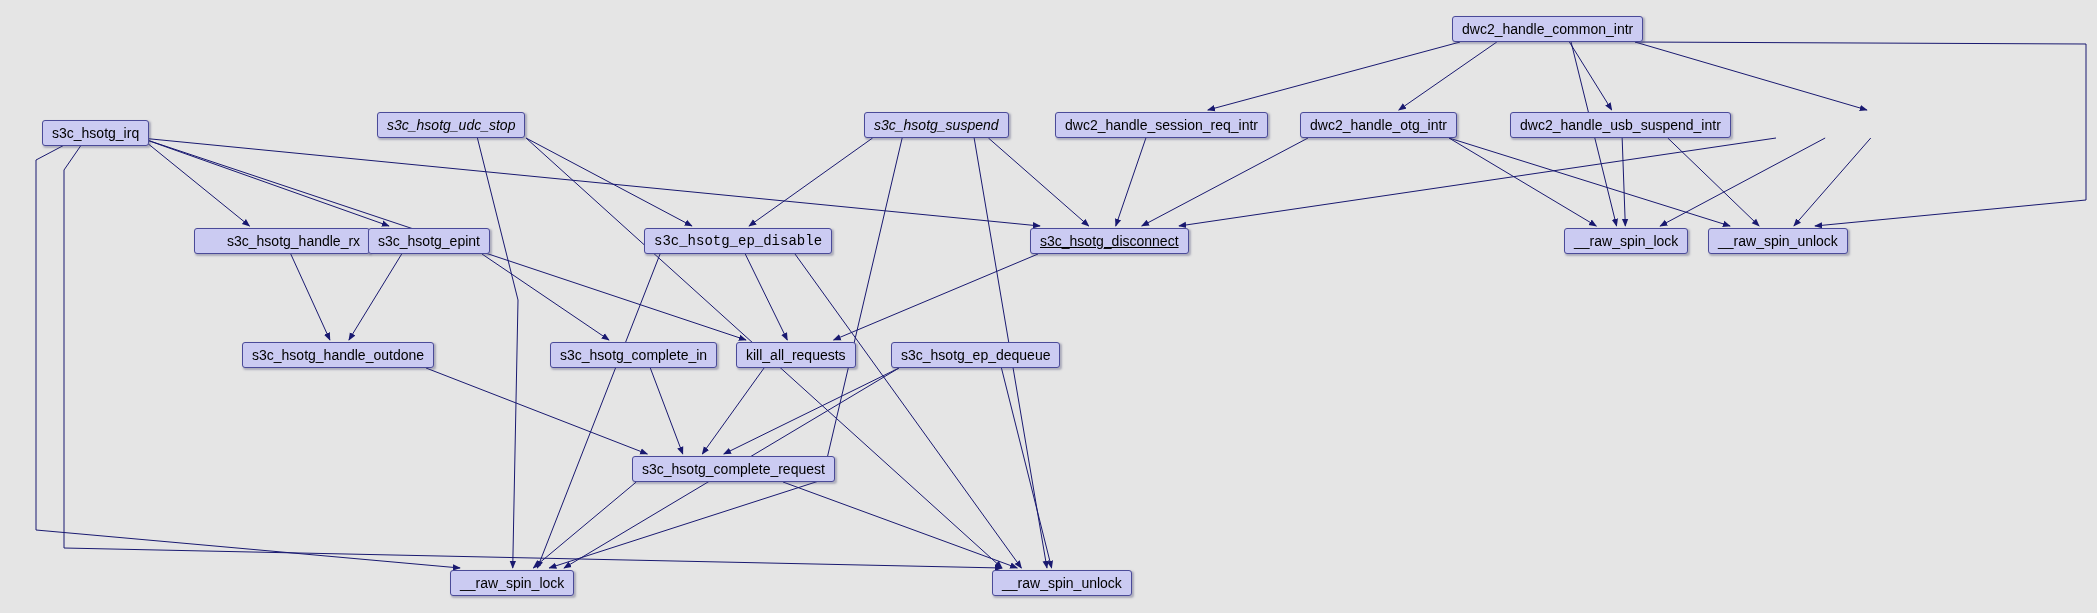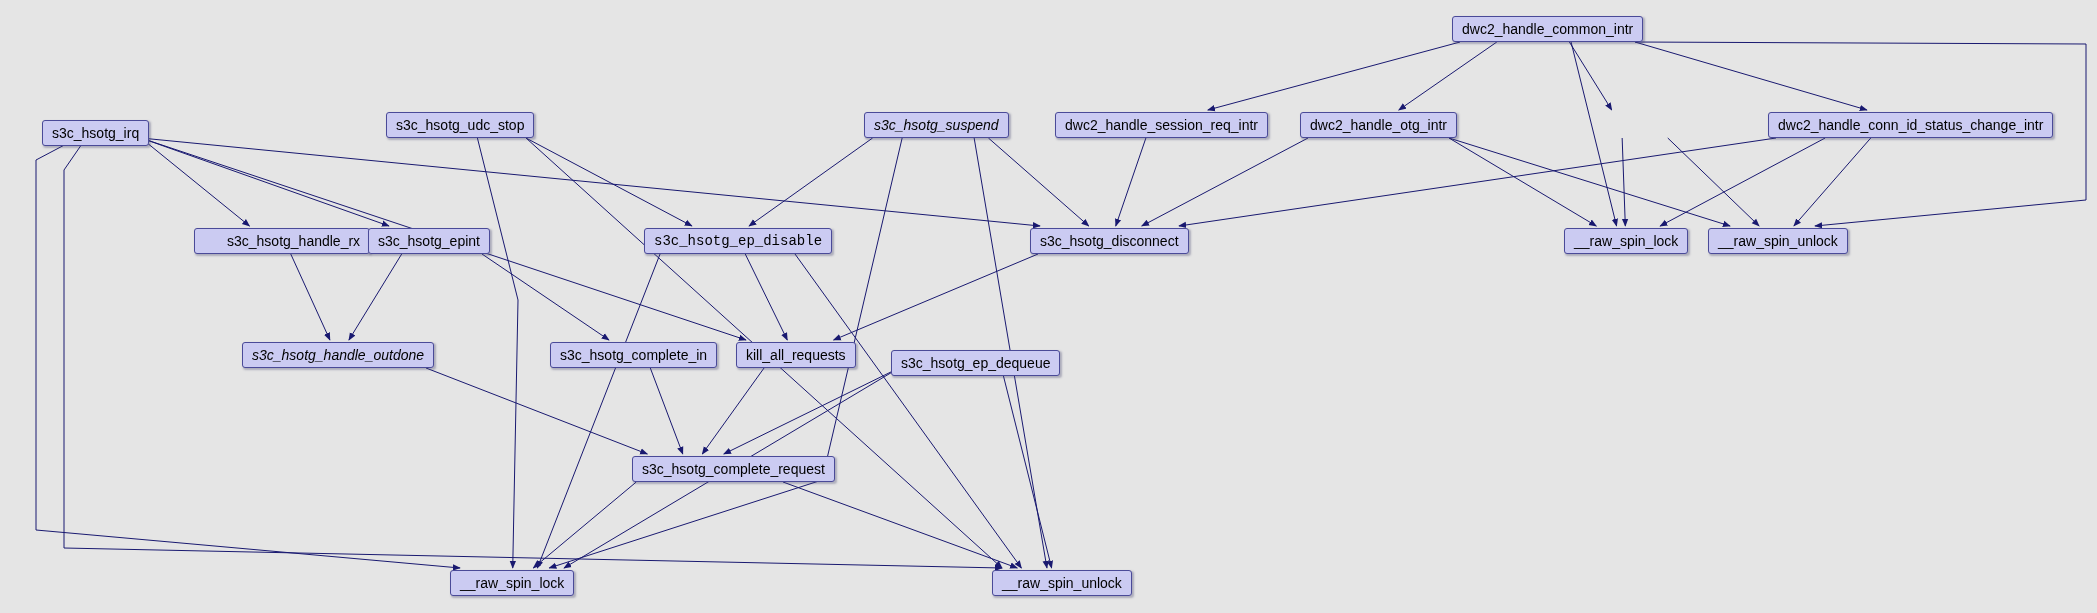--- a/index.html
+++ b/index.html
@@ -81,36 +81,36 @@
       <path d="M899,368 L723.82,454" fill="none" stroke="#191970" stroke-width="1" stroke-linejoin="round" marker-end="url(#arrowhead)"></path>
       <path d="M899,368 L564,568" fill="none" stroke="#191970" stroke-width="1" stroke-linejoin="round" marker-end="url(#arrowhead)"></path>
       <path d="M1001.45,368 L1051.62,568" fill="none" stroke="#191970" stroke-width="1" stroke-linejoin="round" marker-end="url(#arrowhead)"></path>
       <path d="M636.25,482 L533.3,568" fill="none" stroke="#191970" stroke-width="1" stroke-linejoin="round" marker-end="url(#arrowhead)"></path>
       <path d="M783,482 L1017.3,568" fill="none" stroke="#191970" stroke-width="1" stroke-linejoin="round" marker-end="url(#arrowhead)"></path>
     </svg>
 
   <div class="node" style="left: 1452px; top: 16px; background: rgb(203, 203, 242); border-color: rgb(74, 74, 152);">dwc2_handle_common_intr</div>
 
   <div class="node" style="left: 42px; top: 112px; background: rgb(203, 203, 242); border-color: rgb(74, 74, 152); margin-top: 8px;">s3c_hsotg_irq</div>
-  <div class="node" style="left: 386px; top: 112px; background: rgb(203, 203, 242); border-color: rgb(74, 74, 152);">s3c_hsotg_udc_stop</div>
+  <div class="node" style="left: 377px; top: 112px; background: rgb(203, 203, 242); border-color: rgb(74, 74, 152); font-style: italic;">s3c_hsotg_udc_stop</div>
   <div class="node" style="left: 864px; top: 112px; background: rgb(203, 203, 242); border-color: rgb(74, 74, 152); font-style: italic;">s3c_hsotg_suspend</div>
   <div class="node" style="left: 1055px; top: 112px; background: rgb(203, 203, 242); border-color: rgb(74, 74, 152);">dwc2_handle_session_req_intr</div>
   <div class="node" style="left: 1300px; top: 112px; background: rgb(203, 203, 242); border-color: rgb(74, 74, 152);">dwc2_handle_otg_intr</div>
-  <div class="node" style="left: 1768px; top: 112px; background: rgb(203, 203, 242); border-color: rgb(74, 74, 152);">dwc2_handle_conn_id_status_change_intr</div>
+  <div class="node" style="left: 1510px; top: 112px; background: rgb(203, 203, 242); border-color: rgb(74, 74, 152);">dwc2_handle_usb_suspend_intr</div>
 
   <div class="node" style="left: 194px; top: 228px; background: rgb(203, 203, 242); border-color: rgb(74, 74, 152); padding-left: 32px;">s3c_hsotg_handle_rx</div>
   <div class="node" style="left: 368px; top: 228px; background: rgb(203, 203, 242); border-color: rgb(74, 74, 152);">s3c_hsotg_epint</div>
   <div class="node" style="left: 644px; top: 228px; background: rgb(203, 203, 242); border-color: rgb(74, 74, 152); font-family: Liberation Mono, monospace;">s3c_hsotg_ep_disable</div>
-  <div class="node" style="left: 1030px; top: 228px; background: rgb(203, 203, 242); border-color: rgb(74, 74, 152);">s3c_hsotg_disconnect</div>
+  <div class="node" style="left: 1030px; top: 228px; background: rgb(203, 203, 242); border-color: rgb(74, 74, 152); text-decoration: underline;">s3c_hsotg_disconnect</div>
   <div class="node" style="left: 1564px; top: 228px; background: rgb(203, 203, 242); border-color: rgb(74, 74, 152);">__raw_spin_lock</div>
   <div class="node" style="left: 1708px; top: 228px; background: rgb(203, 203, 242); border-color: rgb(74, 74, 152);">__raw_spin_unlock</div>
 
-  <div class="node" style="left: 242px; top: 342px; background: rgb(203, 203, 242); border-color: rgb(74, 74, 152); font-style: italic;">s3c_hsotg_handle_outdone</div>
+  <div class="node" style="left: 242px; top: 342px; background: rgb(203, 203, 242); border-color: rgb(74, 74, 152);">s3c_hsotg_handle_outdone</div>
   <div class="node" style="left: 550px; top: 342px; background: rgb(203, 203, 242); border-color: rgb(74, 74, 152);">s3c_hsotg_complete_in</div>
   <div class="node" style="left: 736px; top: 342px; background: rgb(203, 203, 242); border-color: rgb(74, 74, 152);">kill_all_requests</div>
-  <div class="node" style="left: 891px; top: 342px; background: rgb(203, 203, 242); border-color: rgb(74, 74, 152); margin-top: 8px;">s3c_hsotg_ep_dequeue</div>
+  <div class="node" style="left: 891px; top: 342px; background: rgb(203, 203, 242); border-color: rgb(74, 74, 152);">s3c_hsotg_ep_dequeue</div>
 
   <div class="node" style="left: 588px; top: 456px; background: rgb(203, 203, 242); border-color: rgb(74, 74, 152); margin-left: 44px;">s3c_hsotg_complete_request</div>
 
   <div class="node" style="left: 450px; top: 570px; background: rgb(203, 203, 242); border-color: rgb(74, 74, 152);">__raw_spin_lock</div>
   <div class="node" style="left: 992px; top: 570px; background: rgb(203, 203, 242); border-color: rgb(74, 74, 152);">__raw_spin_unlock</div>
 
 </div>
 
 </body></html>

